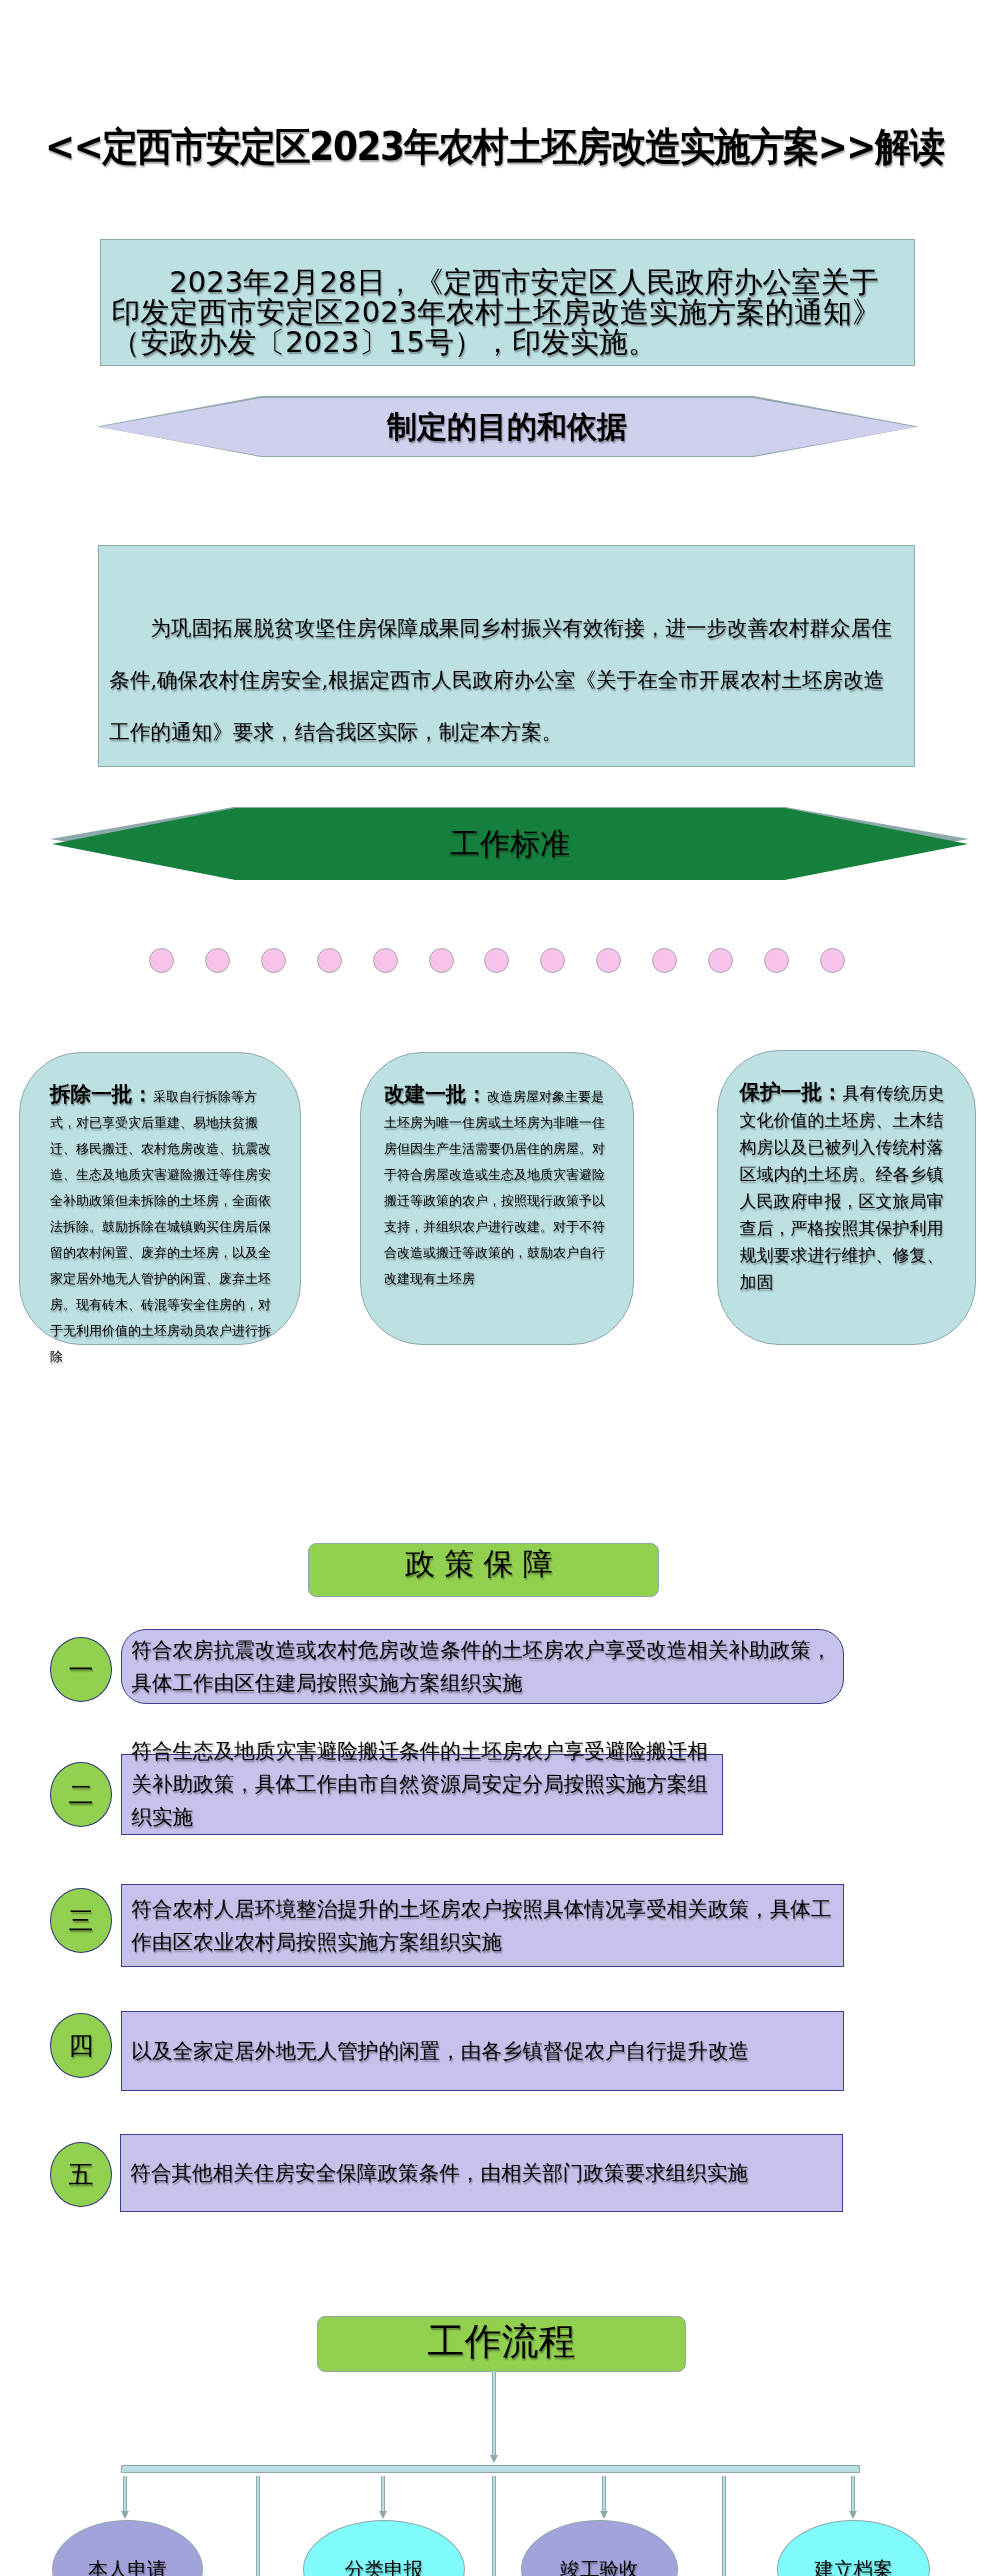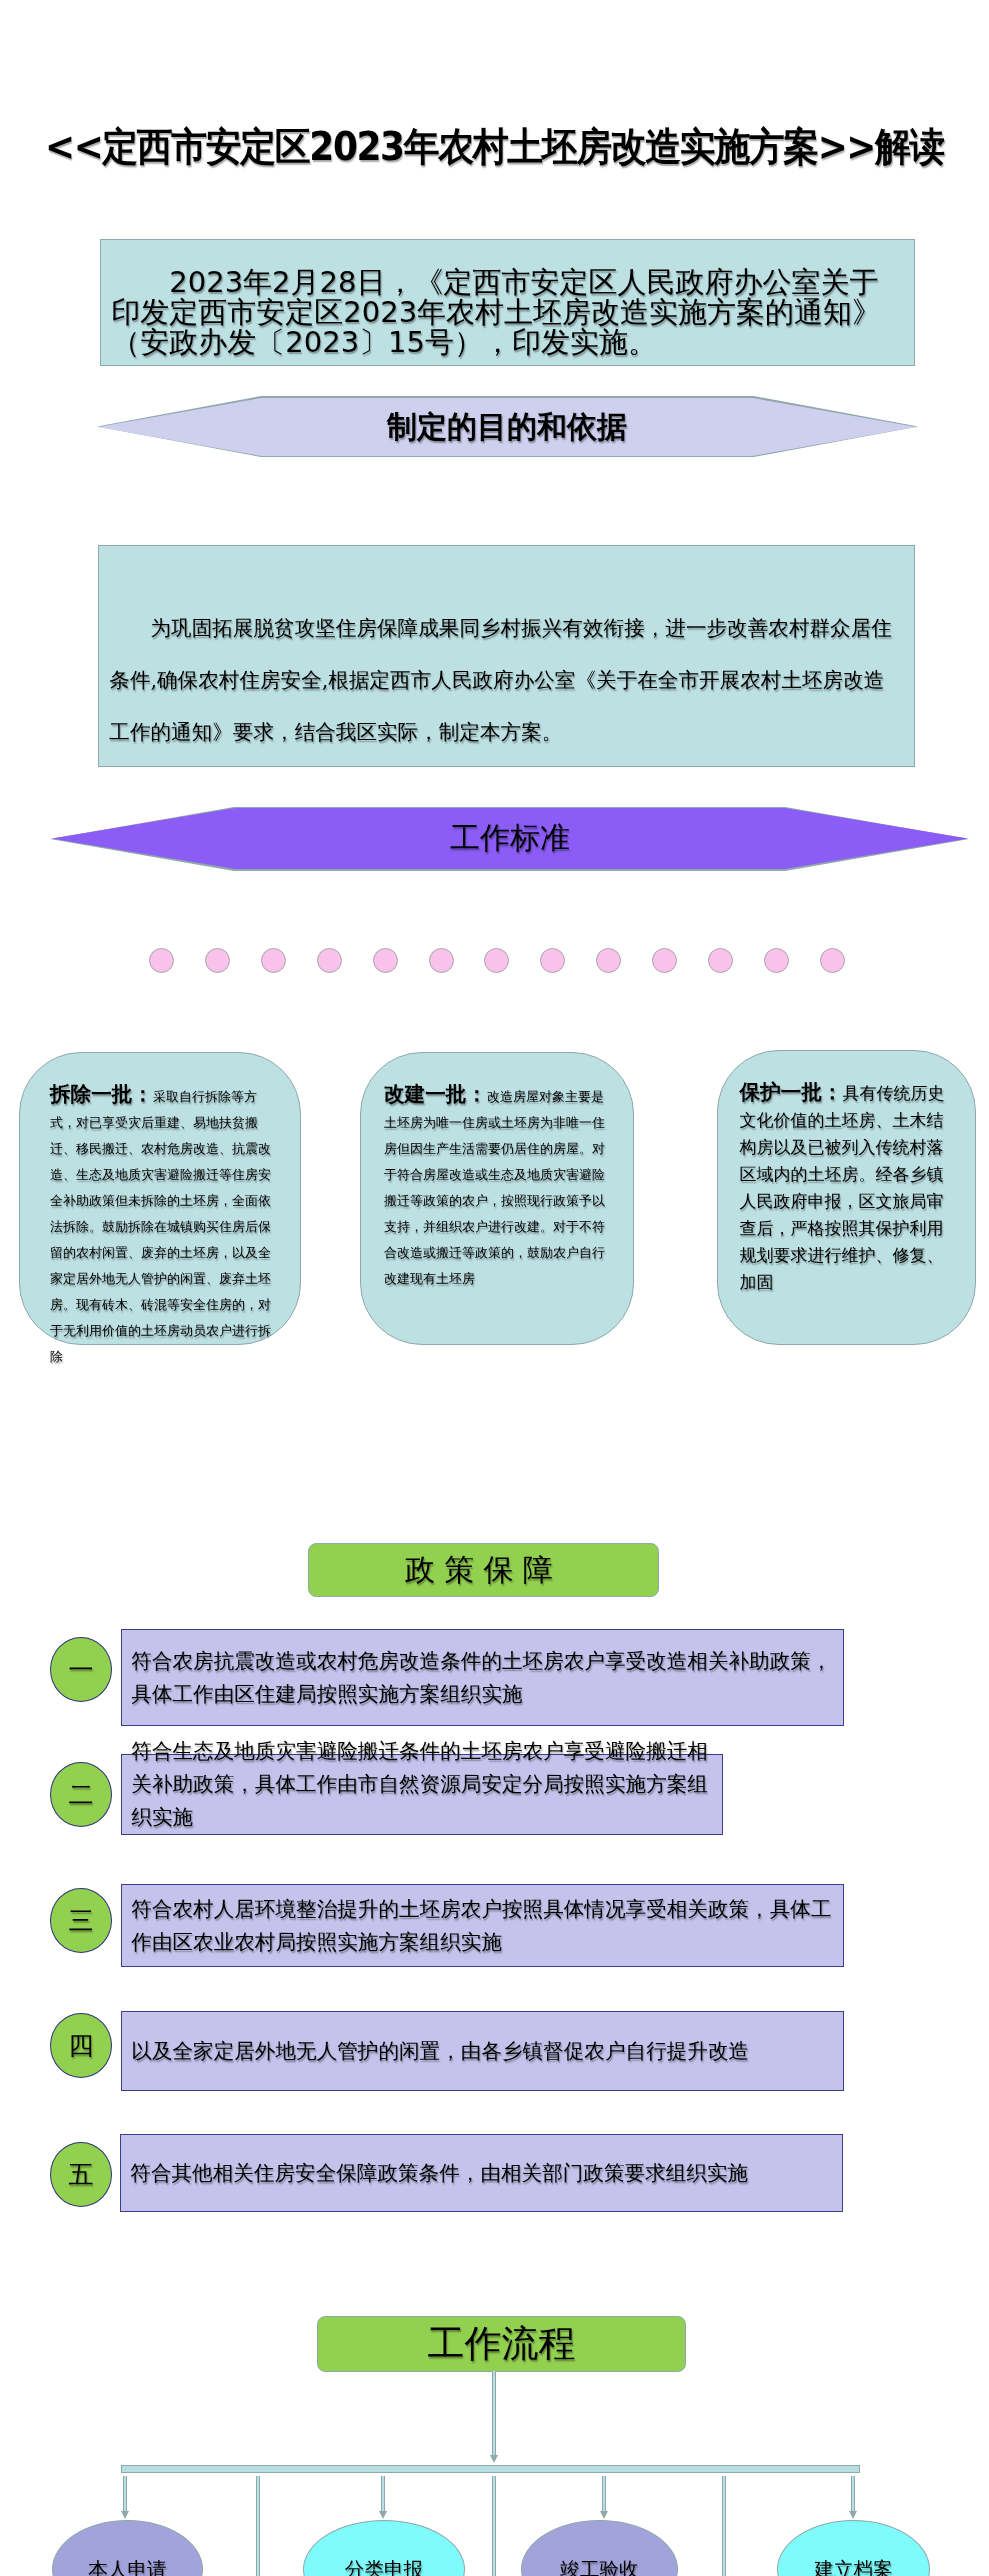--- a/index.html
+++ b/index.html
@@ -27,40 +27,40 @@
     clip-path: polygon(0 50%, 20% 0, 80% 0, 100% 50%, 80% 100%, 20% 100%); }
   #hex-purpose-border { left: 97px; top: 396px; width: 821px; height: 61px; background: #8fa8ac;
     clip-path: polygon(0 50%, 20% 0, 80% 0, 100% 50%, 80% 100%, 20% 100%); }
 
   #purpose-box { left: 98px; top: 497px; width: 817px; height: 222px; padding: 56px 20.6px 0 10.3px;
     font-family: "DejaVu Serif", "Liberation Serif", serif; font-size: 20.6px; line-height: 52px; margin-top: 48px; }
   #purpose-box p { margin: 0; text-indent: 2em; }
 
   #hex-standard-border { left: 50px; top: 807px; width: 919px; height: 64px; background: #8fa8ac;
     clip-path: polygon(0 50%, 20% 0, 80% 0, 100% 50%, 80% 100%, 20% 100%); }
-  #hex-standard { left: 52px; top: 808px; width: 916px; height: 61px; background: #8b5cf6;
+  #hex-standard { left: 52px; top: 808px; width: 916px; height: 72px; background: #15803d;
     font-size: 30px; clip-path: polygon(0 50%, 20% 0, 80% 0, 100% 50%, 80% 100%, 20% 100%); }
 
   
   #dots { left: 149px; top: 948px; width: 696px; height: 26px; display: flex; justify-content: space-between; }
   .dot { width: 25px; height: 25px; border-radius: 50%; background: #f9c2ea; border: 1px solid #a7a7a7; box-sizing: border-box; }
 
   
   .card { background: #bde0e3; border: 1.5px solid #8fa8ac; border-radius: 62px;
     font-family: "DejaVu Serif", "Liberation Serif", serif; font-size: 13px; line-height: 26px; }
   .card .lead { font-weight: bold; font-size: 20.6px; }
   #card-demolish { left: 19px; top: 1052px; width: 282px; height: 293px; padding: 28px 23px 0 30px; }
   #card-rebuild { left: 360px; top: 1052px; width: 274px; height: 293px; padding: 28px 23px 0 23px; }
   #card-protect { left: 717px; top: 1050px; width: 259px; height: 295px; padding: 28px 19.6px 0 21.6px;
     font-size: 17px; line-height: 27px; }
   #card-protect .lead { font-size: 20.6px; }
 
   
   .green-head { background: #92d050; border: 1.5px solid #8fa8ac; border-radius: 8.2px;
-    display: flex; align-items: center; justify-content: center; }
+    display: flex; align-items: flex-start; justify-content: center; }
   #policy-head { left: 308px; top: 1543px; width: 351px; height: 54px; font-size: 30px; letter-spacing: 9.3px; }
 
   
   .policy-circle { width: 62px; height: 65px; border-radius: 50%; background: #92d050; border: 1.5px solid #2f3577;
     display: flex; align-items: center; justify-content: center; font-size: 25px; }
   .policy-box { background: #c5c3ec; border: 1px solid #3b3f8a; display: flex; align-items: center;
     padding: 0 9.3px; font-size: 20.6px; line-height: 33px; }
 
   
   #flow-head { left: 317px; top: 2316px; width: 369px; height: 56px; font-size: 37px; }
@@ -120,21 +120,21 @@
   <span class="lead">保护一批：</span><span>具有传统历史文化价值的土坯房、土木结构房以及已被列入传统村落区域内的土坯房。经各乡镇人民政府申报，区文旅局审查后，严格按照其保护利用规划要求进行维护、修复、加固</span>
 </div>
 
 <div id="policy-head" class="abs green-head shadow-text">
   <span>政策保障</span>
 </div>
 
 <div class="abs policy-circle shadow-text" style="left:50px;top:1637px;">
     <span>一</span>
   </div>
-<div class="abs policy-box shadow-text" style="left:121px;top:1629px;width:723px;height:97px;">
+<div class="abs policy-box shadow-text" style="left:121px;top:1629px;width:723px;height:75px;border-radius:25px;">
     <span>符合农房抗震改造或农村危房改造条件的土坯房农户享受改造相关补助政策，具体工作由区住建局按照实施方案组织实施</span>
   </div>
 
 <div class="abs policy-circle shadow-text" style="left:50px;top:1762px;">
     <span>二</span>
   </div>
 <div class="abs policy-box shadow-text" style="left:121px;top:1754px;width:602px;height:81px;align-items:flex-end;">
     <span>符合生态及地质灾害避险搬迁条件的土坯房农户享受避险搬迁相关补助政策，具体工作由市自然资源局安定分局按照实施方案组织实施</span>
   </div>
 

